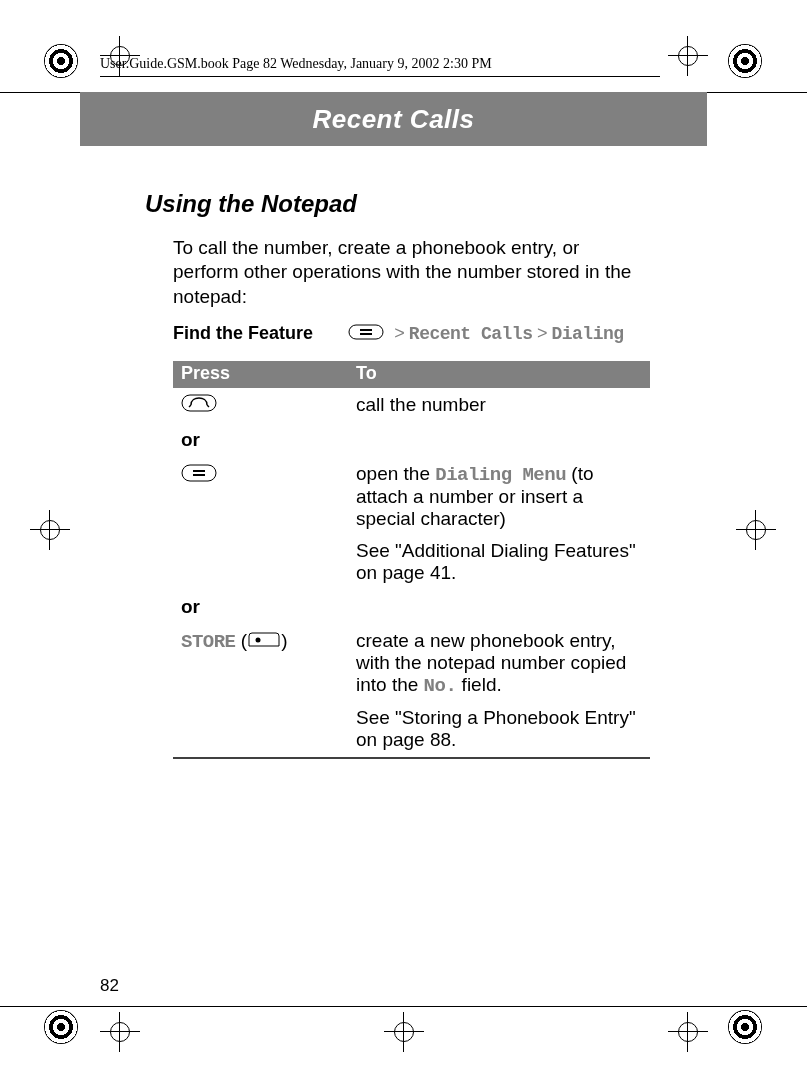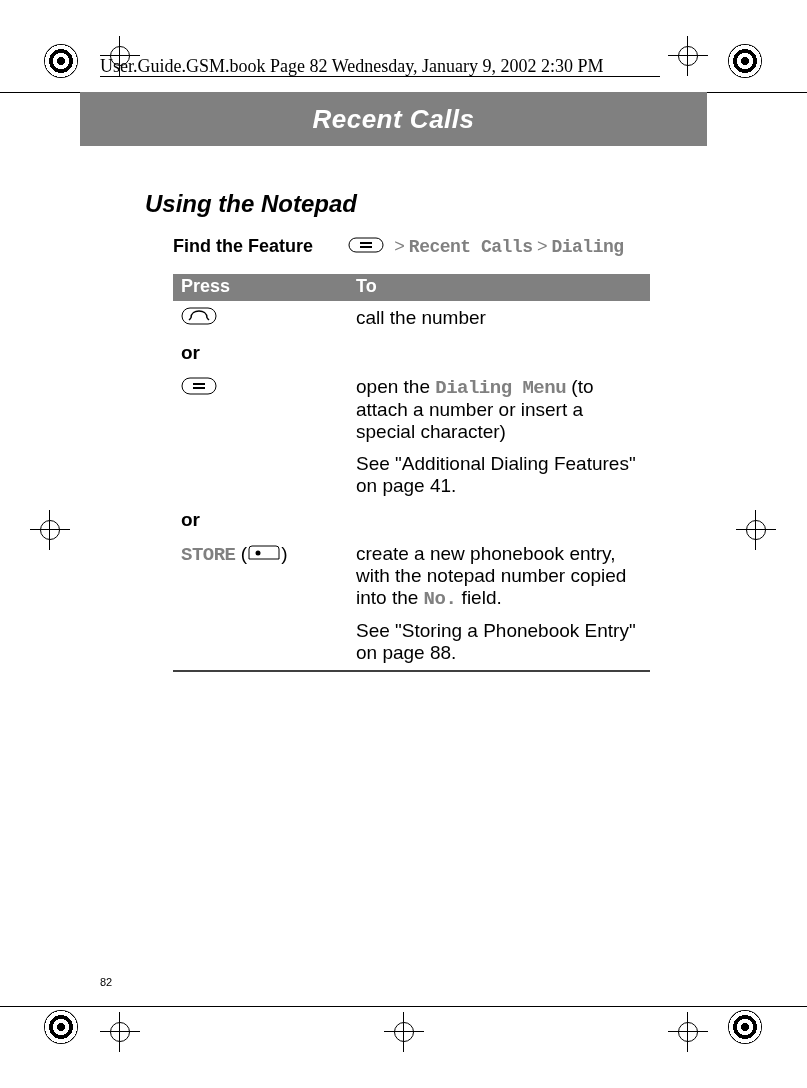--- a/index.html
+++ b/index.html
@@ -51,21 +51,21 @@
     border-top: 1px solid #000;
   }
   .frame-top { top: 92px; }
   .frame-bot { top: 1006px; }
 
   
   .runhead {
     position: absolute;
     left: 100px;
     top: 56px;
-    font-size: 18px;
+    font-size: 14px;
     font-family: "Times New Roman", serif;
   }
 
   
   .titlebar {
     position: absolute;
     left: 80px;
     top: 92px;
     width: 627px;
     height: 54px;
@@ -168,21 +168,21 @@
   }
   .key-icon {
     display: inline-block;
     vertical-align: middle;
   }
 
   .page-number {
     position: absolute;
     left: 100px;
     top: 976px;
-    font-size: 11px;
+    font-size: 17px;
     font-family: "Arial Narrow", Arial, sans-serif;
     font-stretch: condensed;
   }
 </style>
 </head>
 <body>
 
 <div class="targetmark" style="left:44px; top:44px;"></div>
 <div class="targetmark" style="left:728px; top:44px;"></div>
 <div class="targetmark" style="left:44px; top:1010px;"></div>
@@ -233,20 +233,21 @@
 
 <div class="titlebar">
   <span>Recent Calls</span>
 </div>
 
 <div class="content">
 
   <h2 class="section">Using the Notepad</h2>
 
   <div class="body-indent">
+    <p class="body">To call the number, create a phonebook entry, or perform other operations with the number stored in the notepad:</p>
 
     <div class="ftf-row">
       <div class="ftf-label">Find the Feature</div>
       <div class="ftf-path">
         <span class="key-icon">
           <svg width="36" height="16">
               <rect x="1" y="1" width="34" height="14" rx="7" fill="none" stroke="#000" stroke-width="1"></rect>
               <rect x="12" y="5" width="12" height="2" fill="#000"></rect>
               <rect x="12" y="9" width="12" height="2" fill="#000"></rect>
             </svg>

